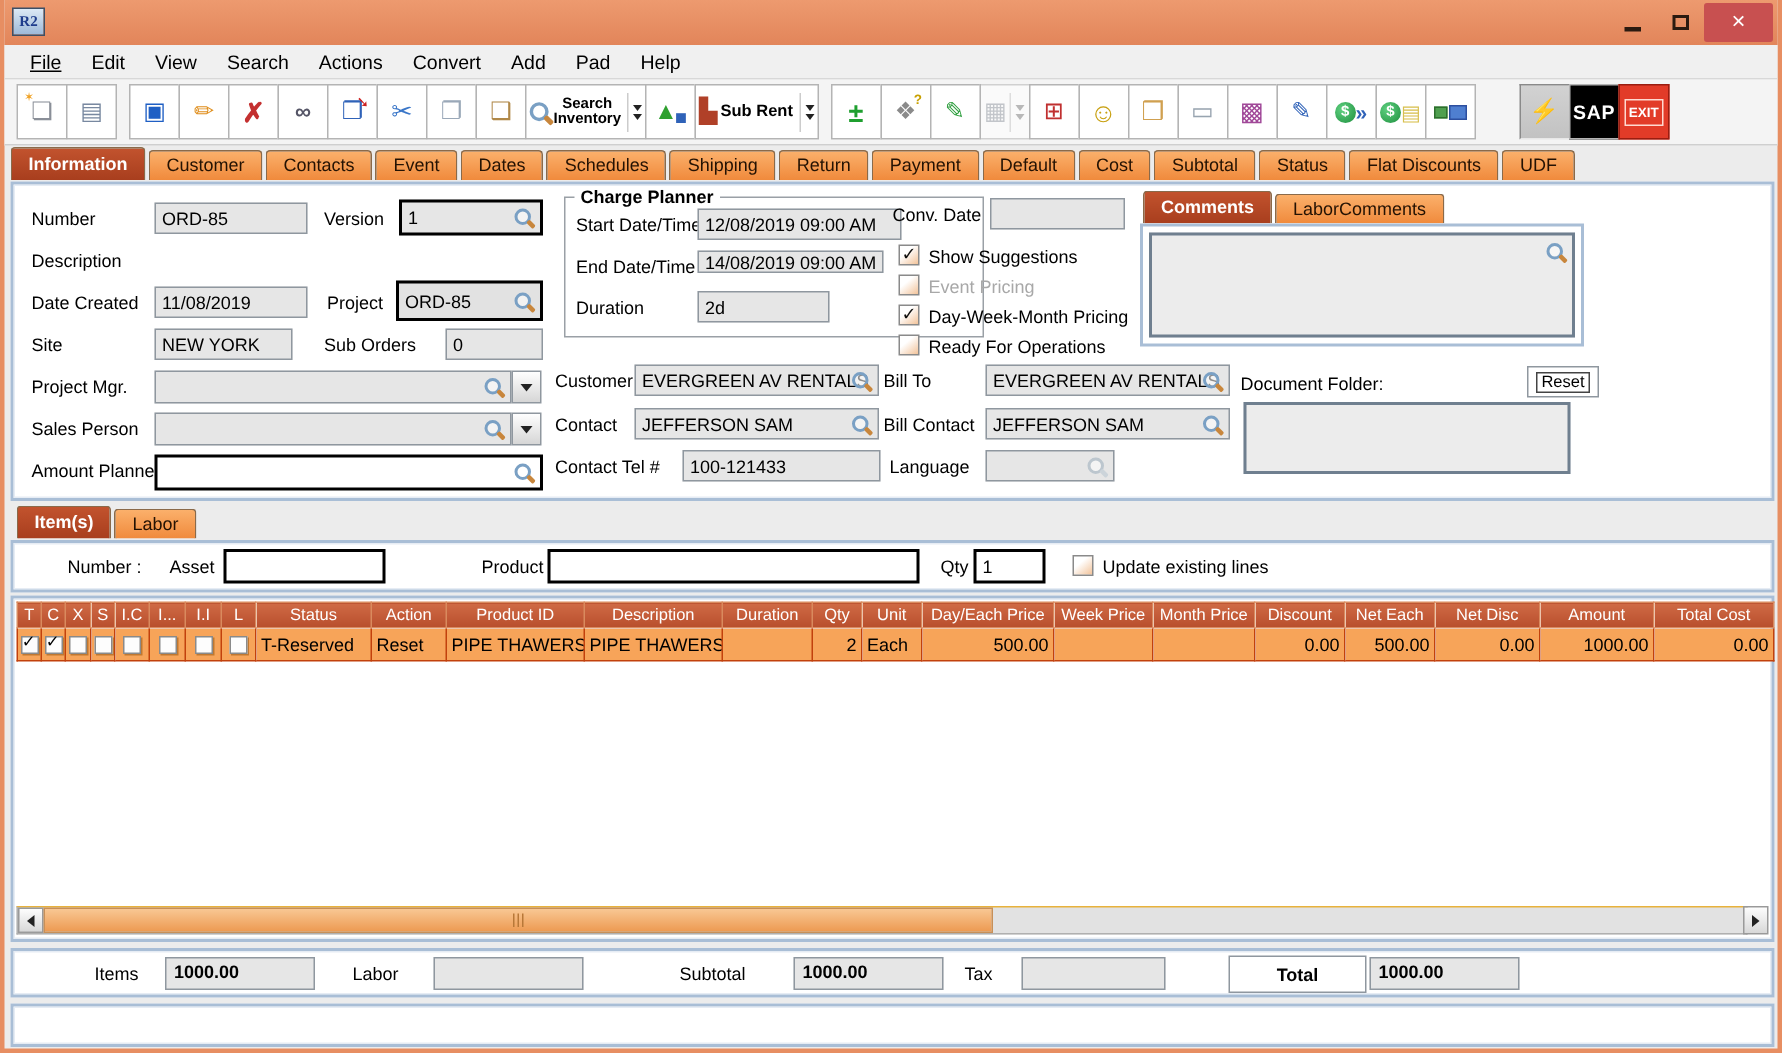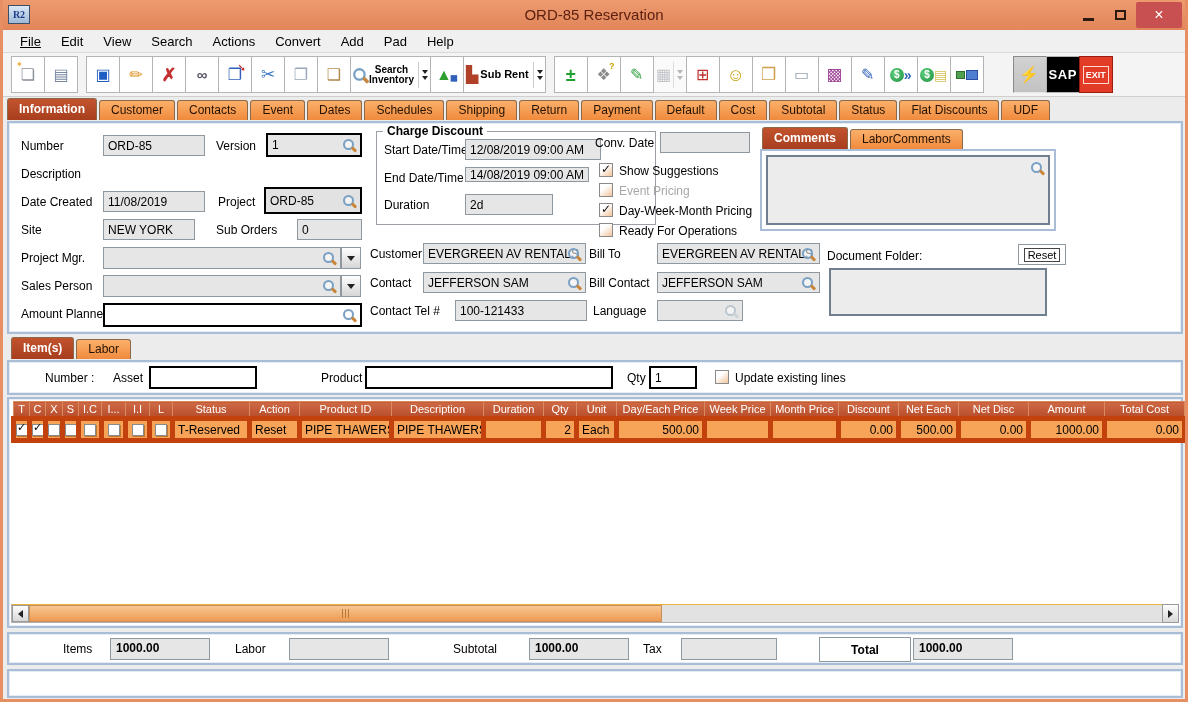--- a/index.html
+++ b/index.html
@@ -93,21 +93,21 @@
   
   .cpanel{position:absolute;background:#fff;border:2px solid #a9bed6}
   .cbox{position:absolute;left:4px;top:4px;right:4px;bottom:4px;background:#ECECEC;border:2px solid #6f7f8f}
   .cbox .mag{position:absolute;right:4px;top:4px}
   .docbox{position:absolute;background:#ECECEC;border:2px solid #6f7f8f}
   
   .grid{position:absolute;left:2px;top:2px;border-collapse:collapse;table-layout:fixed;width:1156px;
         font:12px "Liberation Sans",sans-serif}
   .grid th{background:linear-gradient(#cf6a45,#b84e2c);color:#fff;font-size:11px;font-weight:normal;
            border:1px solid #d98a5e;padding:0 1px;height:17px;overflow:hidden;white-space:nowrap}
-  .grid td{background:#F7A459;border:5px solid #c2410c;padding:0 3px;height:22px;overflow:hidden;white-space:nowrap}
+  .grid td{background:#F7A459;border:1px solid #c2410c;padding:0 3px;height:22px;overflow:hidden;white-space:nowrap}
   .grid td.num{text-align:right}
   .grid td.c{text-align:center;padding:0}
   .gcb{display:inline-block;width:12px;height:12px;border:1px solid #8a8a8a;background:#fdfdfd;
        position:relative;vertical-align:middle;box-shadow:1px 1px 0 #c07830}
   .gcb.checked::after{content:"✓";position:absolute;left:0;top:-3px;font:bold 11px/12px "DejaVu Sans",sans-serif;color:#000}
   
   .hscroll{position:absolute;left:2px;right:16px;bottom:3px;height:19px;background:#e2e2e2;
            border:1px solid #b0b0b0;border-top:1px solid #e8b23c;display:flex;align-items:stretch}
   .sbtn{width:17px;background:linear-gradient(#fdfdfd,#d8d8d8);border:1px solid #9a9a9a;
         display:flex;align-items:center;justify-content:center;flex:none}
@@ -118,21 +118,20 @@
   
   .tfld{position:absolute;background:#E6E6E6;border:1px solid #8f979f;padding:2px 5px;font-weight:bold;overflow:hidden}
 </style>
 </head>
 <body>
 
 <div class="win">
 
   <div class="titlebar">
     <div class="appico">R2</div>
-    <div class="title">ORD-85 Reservation</div>
     <div class="wctl">
       <div class="wbtn">
           <span class="minglyph"></span>
         </div>
       <div class="wbtn">
           <span class="maxglyph"></span>
         </div>
       <div class="wbtn close">
           <span class="xglyph">×</span>
         </div>
@@ -334,21 +333,21 @@
         <span class="tri-d"></span>
       </div>
 
     <span class="lbl" style="left:12px;top:184px">Amount Planner</span>
     <div class="fld ed" style="left:94px;top:180px;width:259px;height:24px">
         <input value="" style="">
         <span class="mag"></span>
       </div>
 
     <div class="fieldset" style="left:367px;top:8px;width:280px;height:94px">
-      <span class="legend">Charge Discount</span>
+      <span class="legend">Charge Planner</span>
       <span class="lbl" style="left:7px;top:11px">Start Date/Time</span>
       <div class="fld" style="left:88px;top:7px;width:136px;height:21px">
           <span class="v">12/08/2019 09:00 AM</span>
         </div>
       <span class="lbl" style="left:7px;top:39px">End Date/Time</span>
       <div class="fld" style="left:88px;top:35px;width:124px;height:15px">
           <span class="v">14/08/2019 09:00 AM</span>
         </div>
       <span class="lbl" style="left:7px;top:66px">Duration</span>
       <div class="fld" style="left:88px;top:62px;width:88px;height:21px">

